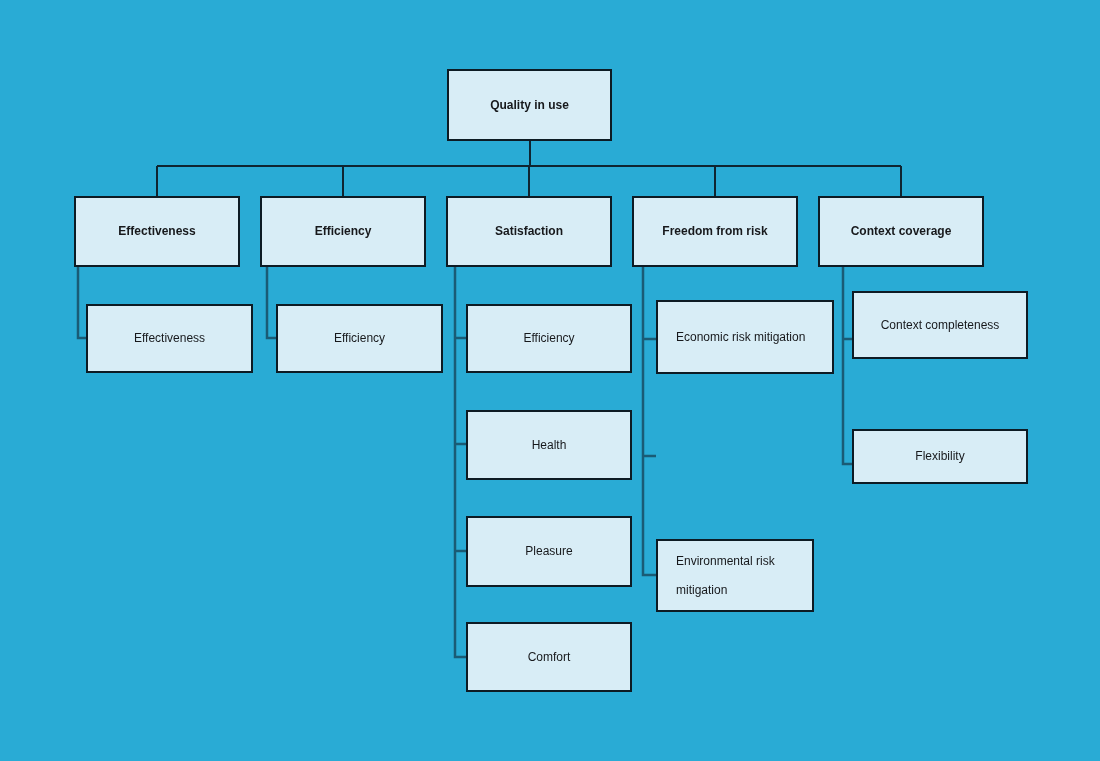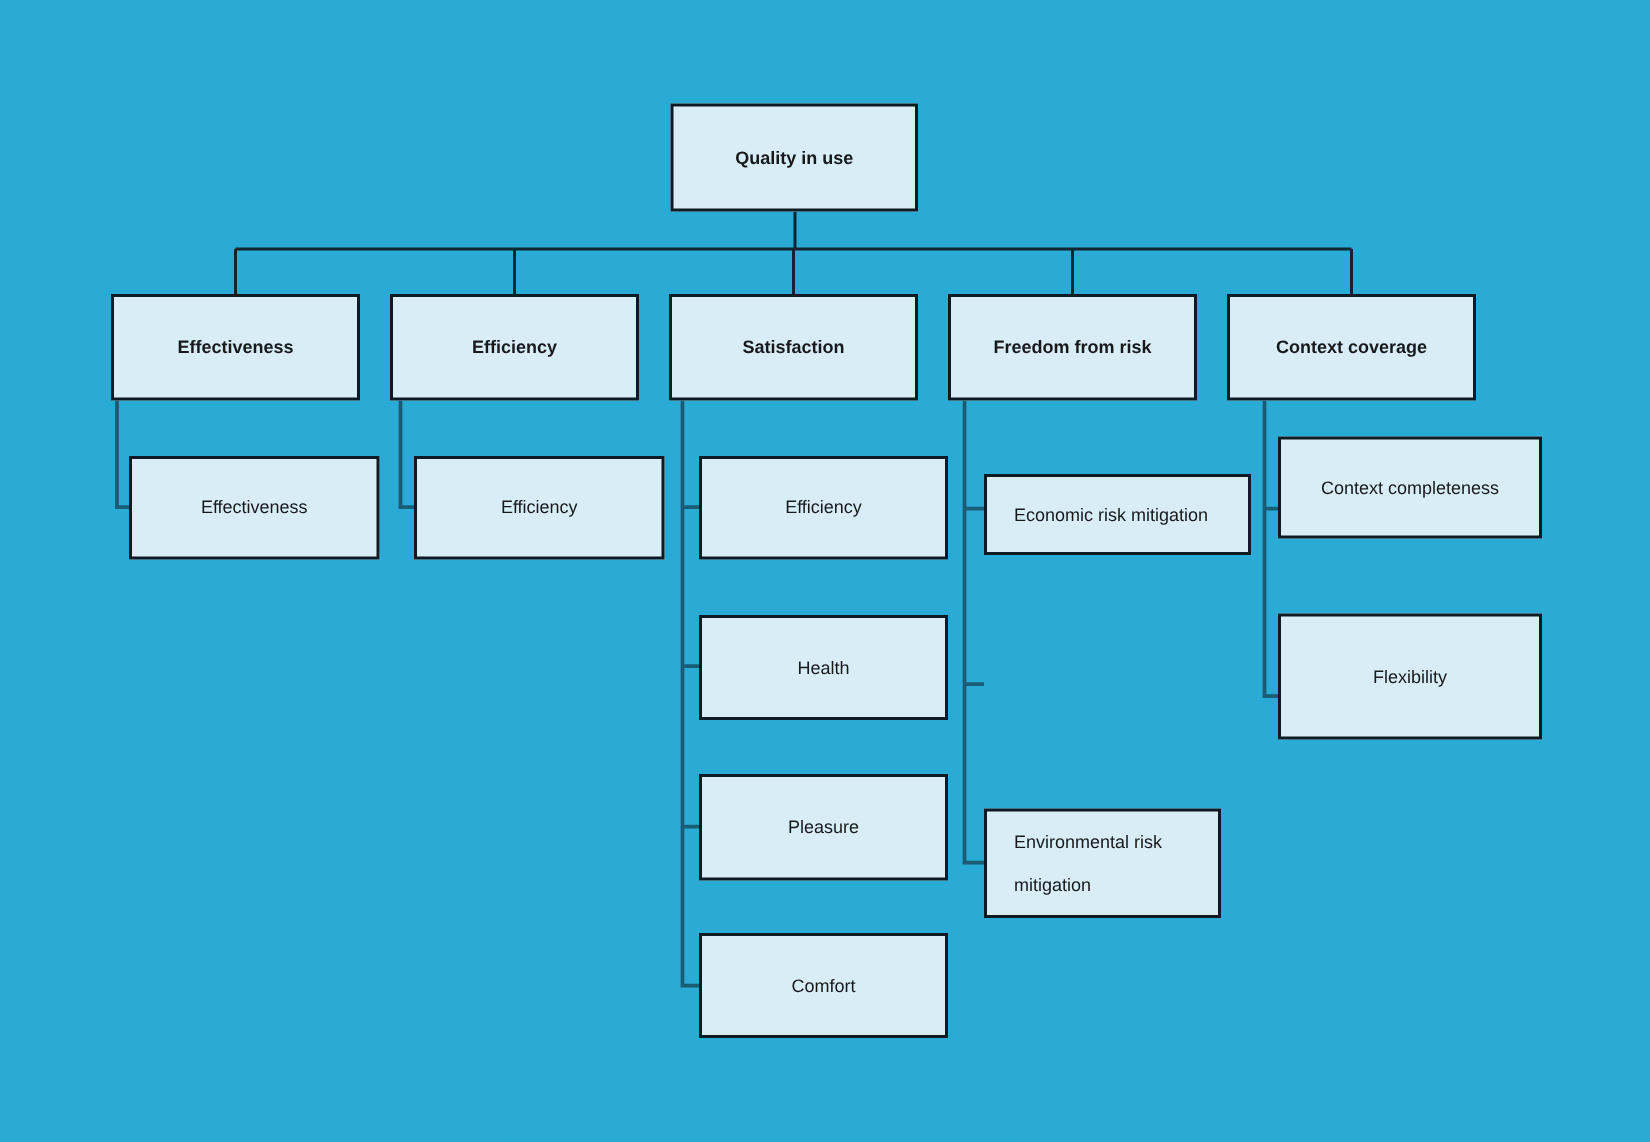--- a/index.html
+++ b/index.html
@@ -89,27 +89,27 @@
   <div class="node" style="left:466px;top:410px;width:166px;height:70px">
     <span class="lbl">Health</span>
   </div>
   <div class="node" style="left:466px;top:622px;width:166px;height:70px">
     <span class="lbl">Comfort</span>
   </div>
   <div class="node" style="left:466px;top:516px;width:166px;height:71px">
     <span class="lbl">Pleasure</span>
   </div>
 
-  <div class="node left" style="left:656px;top:316px;width:178px;height:54px">
+  <div class="node left" style="left:656px;top:300px;width:178px;height:74px">
     <span class="lbl">Economic risk mitigation</span>
   </div>
   <div class="node left" style="left:656px;top:539px;width:158px;height:73px">
     <span class="lbl">Environmental risk mitigation</span>
   </div>
 
   <div class="node" style="left:852px;top:291px;width:176px;height:68px">
     <span class="lbl">Context completeness</span>
   </div>
-  <div class="node" style="left:852px;top:409px;width:176px;height:84px">
+  <div class="node" style="left:852px;top:429px;width:176px;height:55px">
     <span class="lbl">Flexibility</span>
   </div>
 
 </div>
 
 </body></html>

